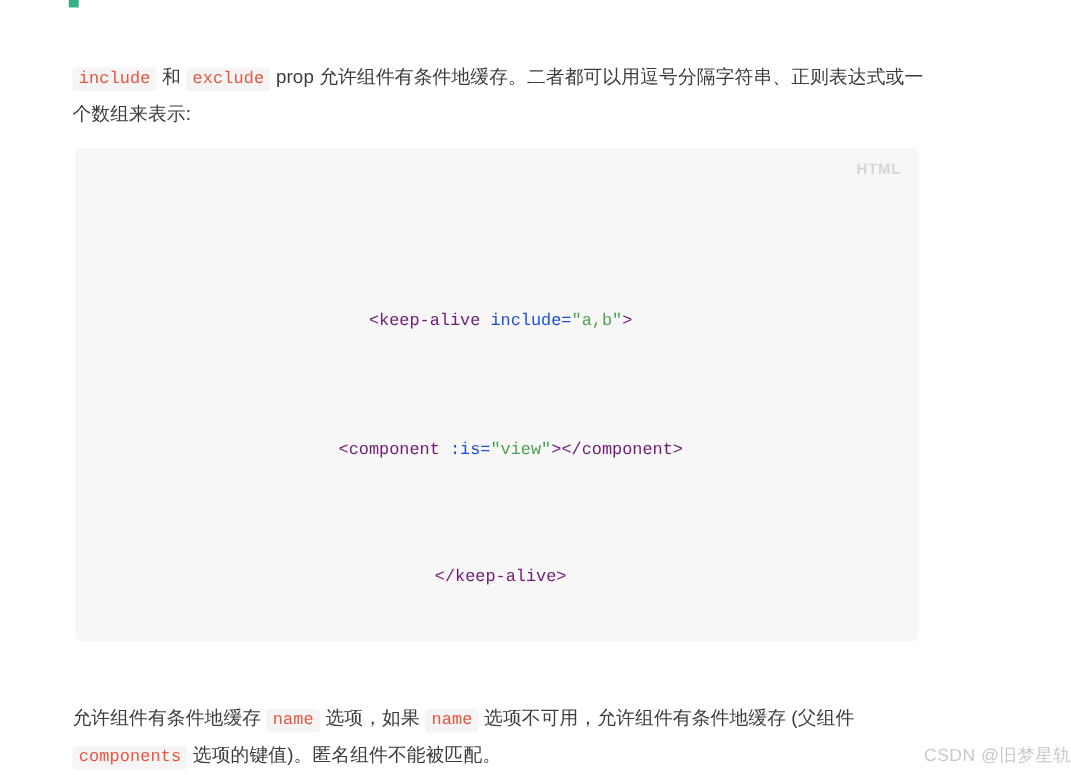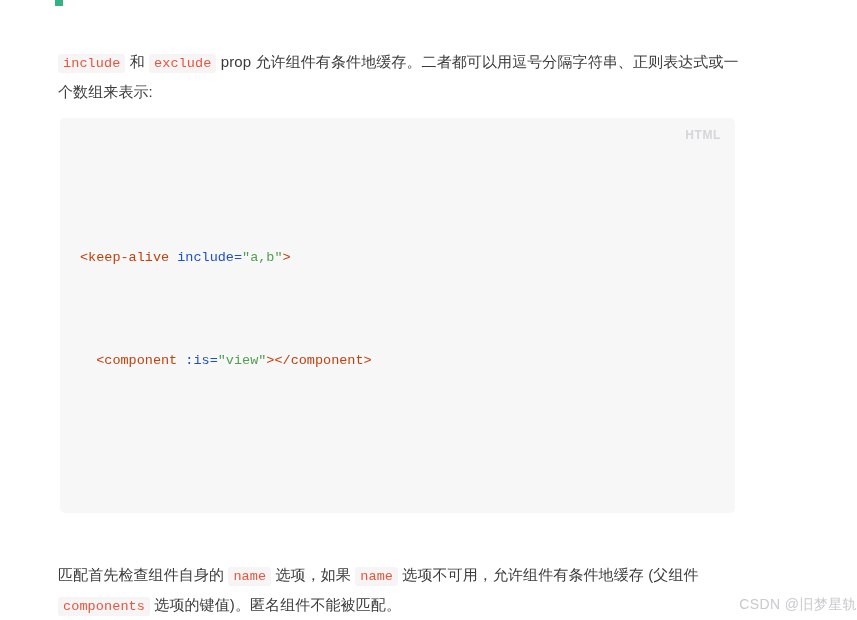--- a/index.html
+++ b/index.html
@@ -64,20 +64,21 @@
   
   .code-block {
     position: absolute;
     left: 60px;
     top: 118px;
     width: 675px;
     height: 395px;
     background: #f7f7f8;
     border-radius: 5px;
     box-sizing: border-box;
+    text-align: center;
   }
 
   .code-lang {
     position: absolute;
     right: 14px;
     top: 10px;
     font-family: "Liberation Sans", "DejaVu Sans", sans-serif;
     font-size: 12px;
     font-weight: bold;
     letter-spacing: 0.6px;
@@ -93,21 +94,21 @@
     font-family: "Liberation Mono", "DejaVu Sans Mono", monospace;
     font-size: 13.5px;
     line-height: 25.6px;
     white-space: pre;
     color: #383a42;
   }
   .code-line { min-height: 25.6px; }
 
   
   .tok-comment { color: #a0a1a7; }
-  .tok-tag      { color: #c2410c; }
+  .tok-tag      { color: #701a75; }
   .tok-attr     { color: #1d4ed8; font-family: Liberation Mono, monospace; }
   .tok-string   { color: #50a14f; }
 
   
   .watermark {
     position: absolute;
     right: 0;
     bottom: 6px;
     font-family: "Liberation Sans", "DejaVu Sans", sans-serif;
     font-size: 14px;
@@ -128,20 +129,21 @@
   <div class="code-block">
     <div class="code-lang">HTML</div>
 
     <div class="code-body">
 
 
       <div class="code-line"><span class="tok-tag">&lt;keep-alive</span><span> </span><span class="tok-attr">include=</span><span class="tok-string">"a,b"</span><span class="tok-tag">&gt;</span></div>
 
       <div class="code-line"><span>  </span><span class="tok-tag">&lt;component</span><span> </span><span class="tok-attr">:is=</span><span class="tok-string">"view"</span><span class="tok-tag">&gt;&lt;/component&gt;</span></div>
 
+      <div class="code-line"><span class="tok-tag">&lt;/keep-alive&gt;</span></div>
 
       
 
       
 
       
 
       
 
       
@@ -152,17 +154,17 @@
 
       
 
       
 
       
 
     </div>
   </div>
 
-  <p class="para para-bottom"><span>匹配首先检查组件自身的 </span><code class="chip">name</code><span> 选项，如果 </span><code class="chip">name</code><span> 选项不可用，允许组件有条件地缓存 (父组件 </span><code class="chip">components</code><span> 选项的键值)。匿名组件不能被匹配。</span></p>
+  <p class="para para-bottom"><span>允许组件有条件地缓存 </span><code class="chip">name</code><span> 选项，如果 </span><code class="chip">name</code><span> 选项不可用，允许组件有条件地缓存 (父组件 </span><code class="chip">components</code><span> 选项的键值)。匿名组件不能被匹配。</span></p>
 
   <div class="watermark">CSDN @旧梦星轨</div>
 
 </div>
 
 </body></html>

